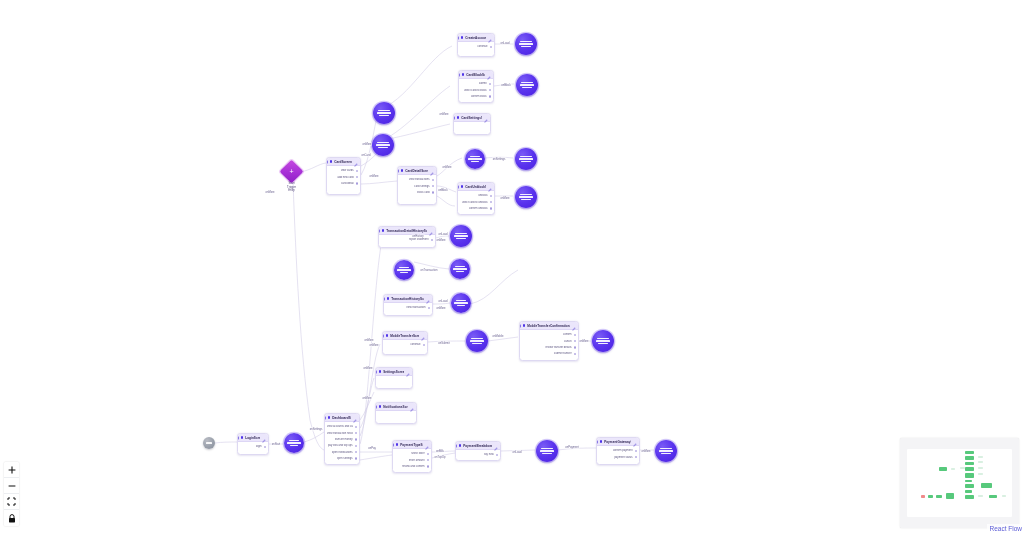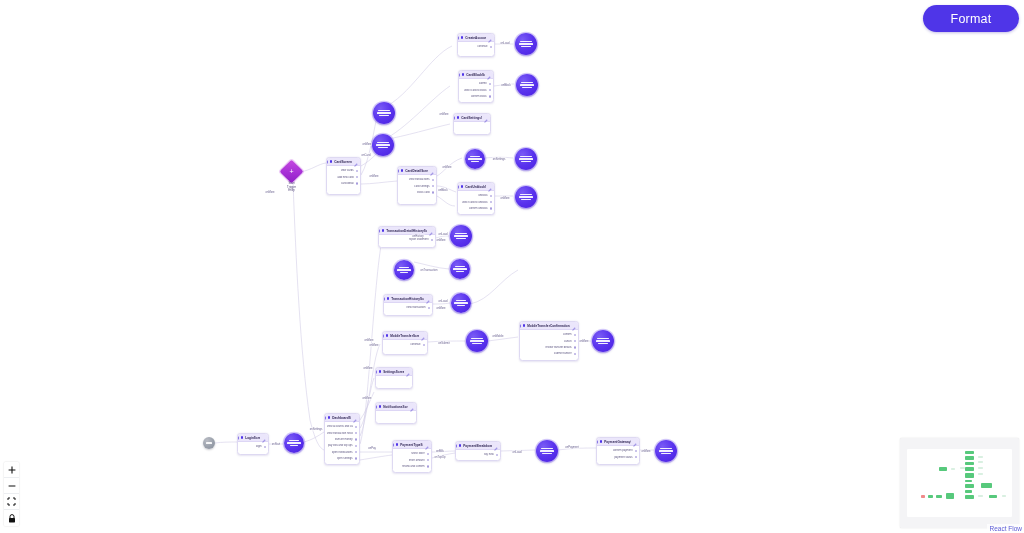--- a/index.html
+++ b/index.html
@@ -168,21 +168,20 @@
     background: rgba(255,255,255,.75);
     padding: 0 2px; line-height: 9px;
     text-decoration: none;
   }
 </style>
 </head>
 <body>
 
 <div id="app">
 
-  <button id="format-btn">Format</button>
 
   <div id="canvas">
     <svg id="edges" viewBox="0 0 1024 533" preserveAspectRatio="none">
       <g fill="none" stroke="#cfc9e6" stroke-width="0.55">
 
         <path d="M300,172 C312,170 318,164 326,163"></path>
         <path d="M293,182 C296,260 300,350 310,420 C316,444 320,448 324,450"></path>
 
         <path d="M361,166 C372,160 380,150 386,143"></path>
         <path d="M361,175 C370,160 374,128 378,112"></path>

